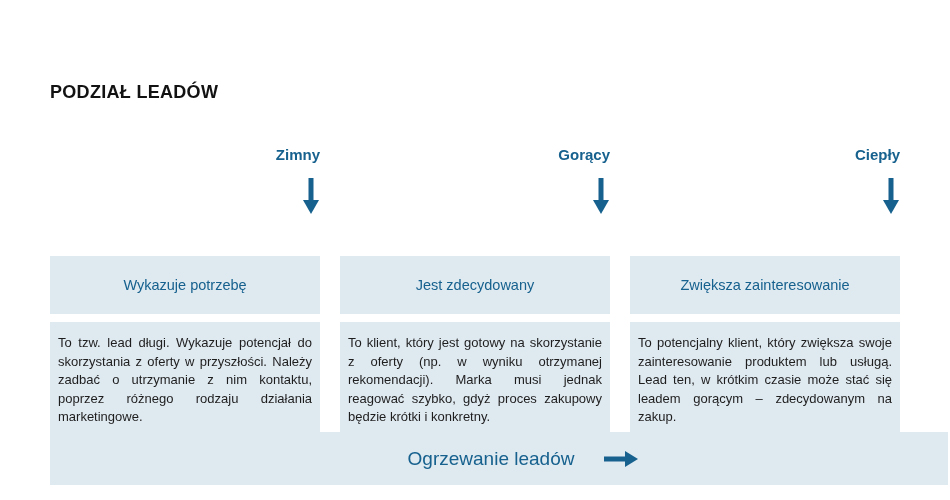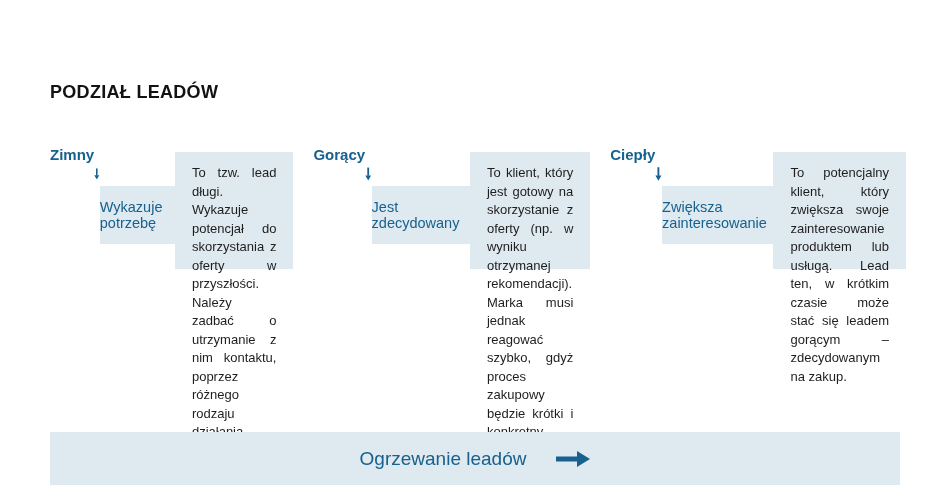--- a/index.html
+++ b/index.html
@@ -25,21 +25,22 @@
     position: absolute;
     left: 50px;
     top: 108px;
     width: 850px;
     display: grid;
     grid-template-columns: 1fr 1fr 1fr;
     column-gap: 20px;
   }
   .col {
     display: flex;
-    align-items: flex-start;
+    flex-direction: column;
+    align-items: flex-end;
   }
   .col-label {
     font-size: 15px;
     font-weight: 700;
     color: #16618E;
     line-height: 22px;
     height: 22px;
   }
   .down-arrow {
     margin-top: 12px;
@@ -58,37 +59,38 @@
   .header-box span {
     font-size: 14.5px;
     color: #16618E;
   }
   .body-box {
     margin-top: 8px;
     width: 100%;
     height: 117px;
     background: #DFE9F0;
     box-sizing: border-box;
-    padding: 12px 17px;
+    padding: 12px 8px;
     font-size: 13px;
     line-height: 18.5px;
     color: #1E1E1E;
     text-align: justify;
   }
   .footer-bar {
     position: absolute;
     left: 50px;
     top: 396px;
     width: 850px;
     height: 53px;
     background: #DFE9F0;
     display: flex;
     align-items: center;
     justify-content: center;
     gap: 30px;
+    padding-left: 48px;
   }
   .footer-label {
     font-size: 19px;
     color: #16618E;
   }
   .right-arrow { display: block; }
 </style>
 </head>
 <body>
 

